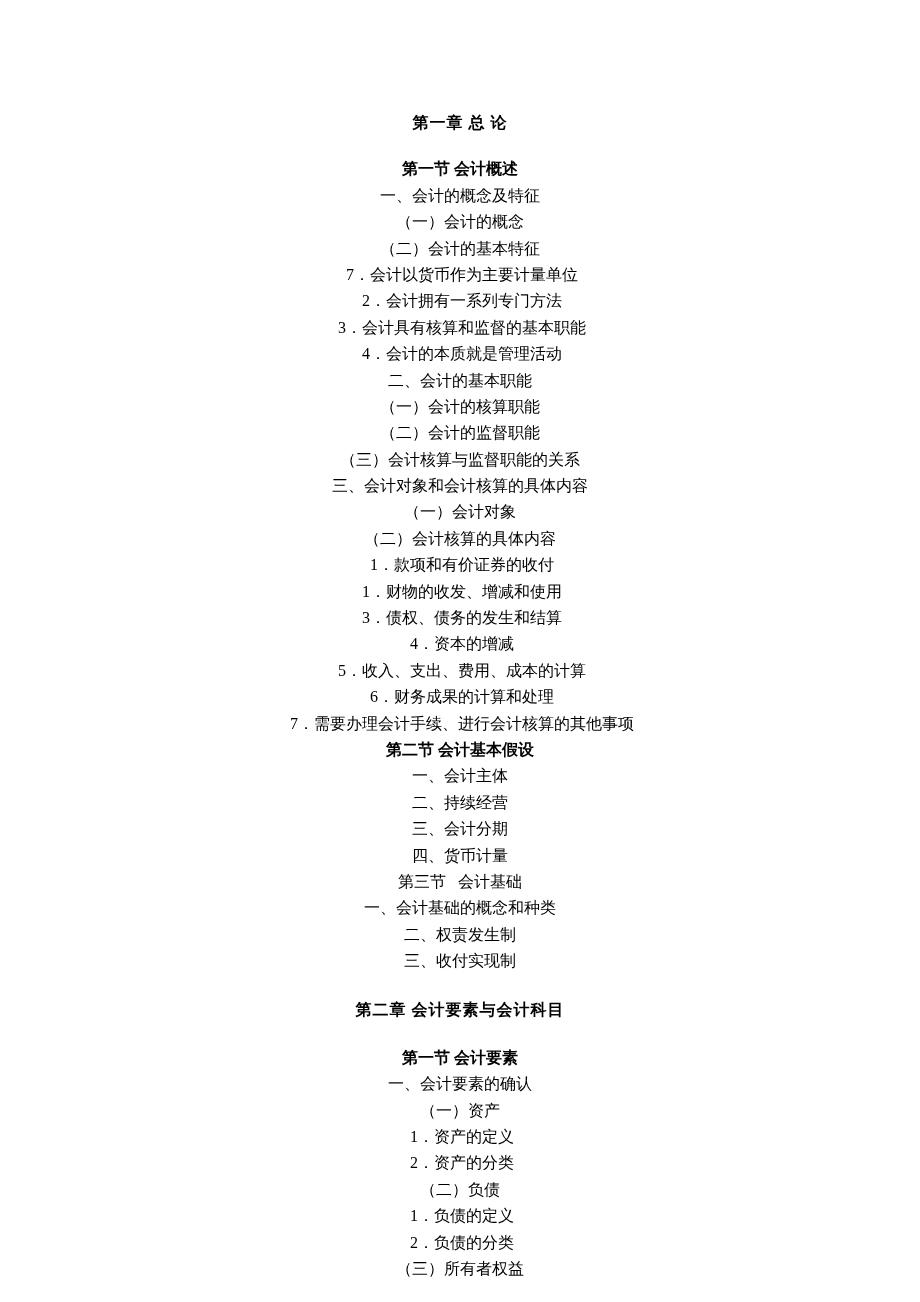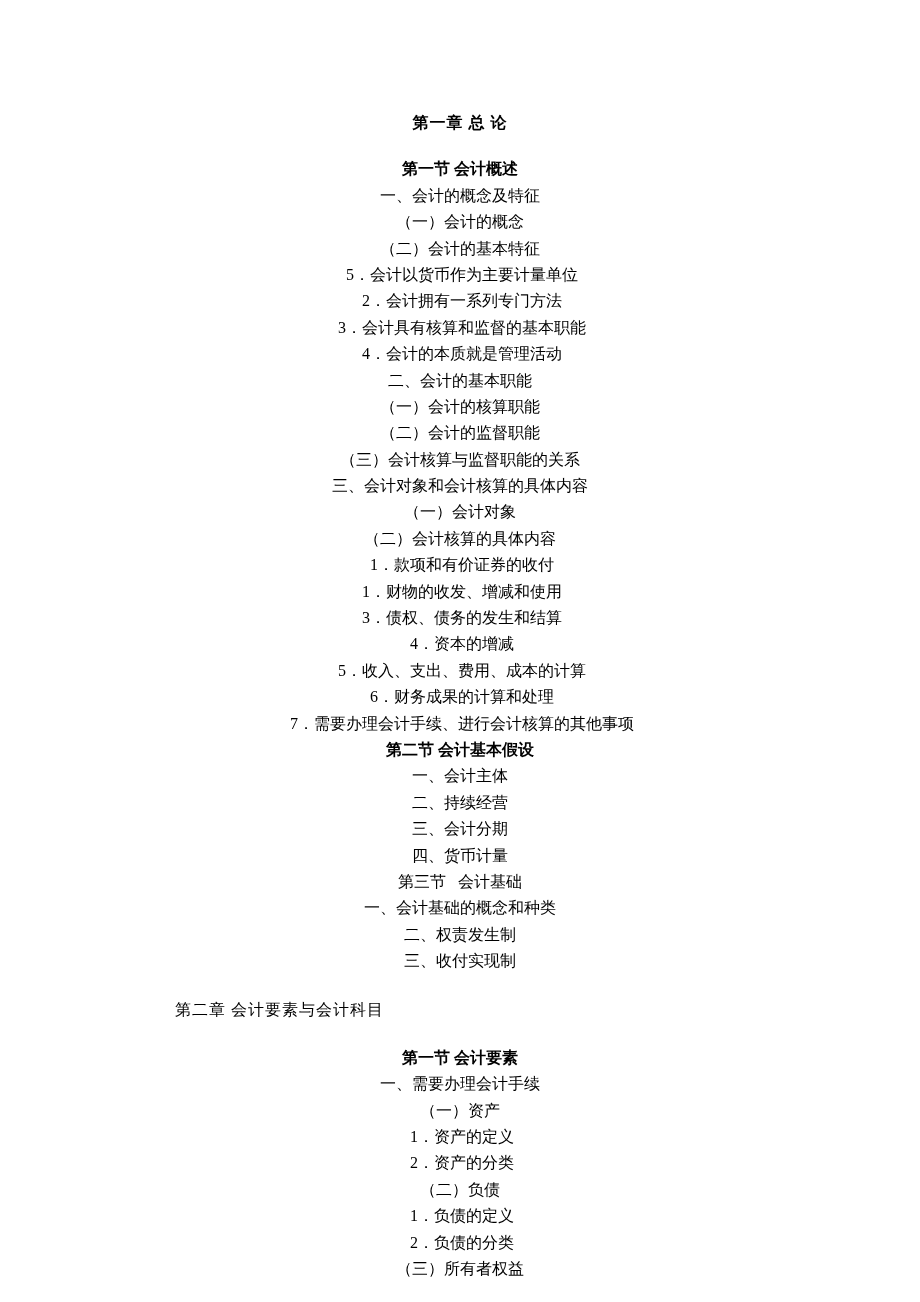--- a/index.html
+++ b/index.html
@@ -18,43 +18,43 @@
       padding: 110px 175px 50px 175px;
       line-height: 1.65;
     }
     .chapter-title {
       text-align: center;
       font-weight: bold;
       letter-spacing: 1px;
       margin-bottom: 20px;
     }
     .chapter-title-2 {
-      text-align: left;
-      font-weight: normal;
+      text-align: center;
+      font-weight: bold;
       letter-spacing: 1px;
       margin-top: 22px;
       margin-bottom: 22px;
     }
     .section-title {
       font-weight: bold;
     }
     .line {
       white-space: pre;
     }
   </style>
 </head>
 <body>
 
 <div class="chapter-title">第一章   总       论</div>
 
 <div class="section-title">第一节   会计概述</div>
 <div class="line">一、会计的概念及特征</div>
 <div class="line">（一）会计的概念</div>
 <div class="line">（二）会计的基本特征</div>
-<div class="line"> 5．会计以货币作为主要计量单位</div>
+<div class="line"> 7．会计以货币作为主要计量单位</div>
 <div class="line"> 2．会计拥有一系列专门方法</div>
 <div class="line"> 3．会计具有核算和监督的基本职能</div>
 <div class="line"> 4．会计的本质就是管理活动</div>
 <div class="line">二、会计的基本职能</div>
 <div class="line">（一）会计的核算职能</div>
 <div class="line">（二）会计的监督职能</div>
 <div class="line">（三）会计核算与监督职能的关系</div>
 <div class="line">三、会计对象和会计核算的具体内容</div>
 <div class="line">（一）会计对象</div>
 <div class="line">（二）会计核算的具体内容</div>
@@ -73,20 +73,20 @@
 <div class="line">四、货币计量</div>
 
 <div class="line">第三节   会计基础</div>
 <div class="line">一、会计基础的概念和种类</div>
 <div class="line">二、权责发生制</div>
 <div class="line">三、收付实现制</div>
 
 <div class="chapter-title-2">第二章   会计要素与会计科目</div>
 
 <div class="section-title">第一节   会计要素</div>
-<div class="line">一、需要办理会计手续</div>
+<div class="line">一、会计要素的确认</div>
 <div class="line">（一）资产</div>
 <div class="line"> 1．资产的定义</div>
 <div class="line"> 2．资产的分类</div>
 <div class="line">（二）负债</div>
 <div class="line"> 1．负债的定义</div>
 <div class="line"> 2．负债的分类</div>
 <div class="line">（三）所有者权益</div>
 
 </body></html>

